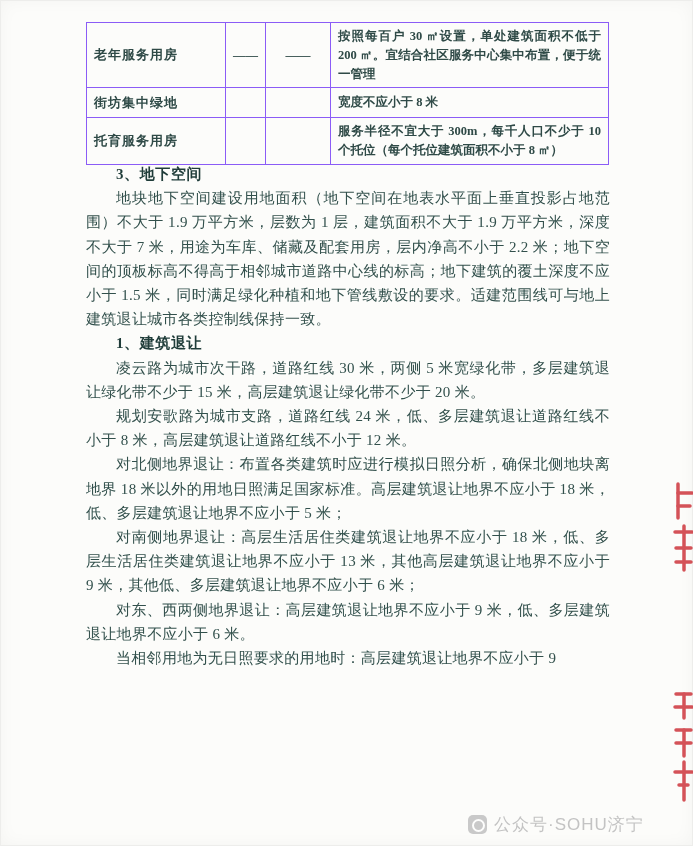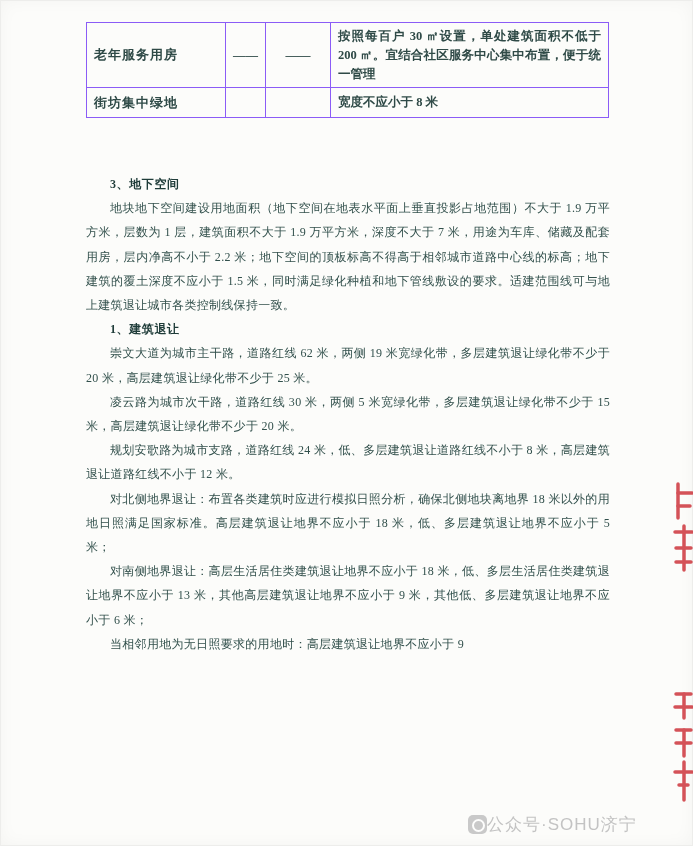--- a/index.html
+++ b/index.html
@@ -24,37 +24,37 @@
   }
   td.cell-name { font-size:13px; letter-spacing:1px; }
   td.cell-dash { text-align:center; }
   td.cell-desc { text-align:justify; }
   tr.row-0 { height:58px; }
   tr.row-1 { height:30px;margin-top:36px; }
   tr.row-2 { height:44px; }
 
   
   .body-text {
-    position:absolute; left:86px; top:172px; width:524px;
-    font-size:12px; line-height:24.2px; color:#32504c;
+    position:absolute; left:86px; top:162px; width:524px;
+    font-size:15px; line-height:24.2px; color:#32504c;
     text-align:justify; letter-spacing:0.3px;
   }
   .para { text-indent:2em; }
   .para.bold { font-weight:bold; color:#1f3c39; letter-spacing:0.6px; }
 
   
   .seal { position:absolute; right:0; overflow:hidden; opacity:0.88; }
   .seal-top { top:478px; width:20px; height:100px; }
   .seal-bottom { top:688px; width:20px; height:116px; }
   .seal svg { display:block; }
 
   
   .watermark {
     position:absolute; left:468px; top:813px;
-    display:flex; align-items:center; 
+    display:flex; align-items:center; gap:7px;
     color:#c3c3c3; font-size:17px; letter-spacing:1px;
     font-family:"Liberation Sans","DejaVu Sans",sans-serif;
     z-index:5;
   }
   .wm-icon {
     width:19px; height:19px; border-radius:5px; background:#c9c9c9;
     position:relative; flex:0 0 auto;
   }
   .wm-icon::after {
     content:""; position:absolute; left:4px; top:4px;
@@ -79,32 +79,38 @@
       <td class="cell-dash">——</td>
       <td class="cell-dash">——</td>
       <td class="cell-desc">按照每百户 30 ㎡设置，单处建筑面积不低于 200 ㎡。宜结合社区服务中心集中布置，便于统一管理</td>
     </tr>
         <tr class="row-1">
       <td class="cell-name">街坊集中绿地</td>
       <td class="cell-dash"></td>
       <td class="cell-dash"></td>
       <td class="cell-desc">宽度不应小于 8 米</td>
     </tr>
+        <tr class="row-2">
+      <td class="cell-name">托育服务用房</td>
+      <td class="cell-dash"></td>
+      <td class="cell-dash"></td>
+      <td class="cell-desc">服务半径不宜大于 300m，每千人口不少于 10 个托位（每个托位建筑面积不小于 8 ㎡）</td>
+    </tr>
       </tbody>
   </table>
 
   <div class="body-text">
       <p class="para bold">3、地下空间</p>
       <p class="para">地块地下空间建设用地面积（地下空间在地表水平面上垂直投影占地范围）不大于 1.9 万平方米，层数为 1 层，建筑面积不大于 1.9 万平方米，深度不大于 7 米，用途为车库、储藏及配套用房，层内净高不小于 2.2 米；地下空间的顶板标高不得高于相邻城市道路中心线的标高；地下建筑的覆土深度不应小于 1.5 米，同时满足绿化种植和地下管线敷设的要求。适建范围线可与地上建筑退让城市各类控制线保持一致。</p>
       <p class="para bold">1、建筑退让</p>
-      <p class="para">崇文大道为城市主干路，道路红线 62 米，两侧 19 米宽绿化带，多层建筑退让绿化带不少于 20 米，高层建筑退让绿化带不少于 25 米。</p>
       <p class="para">凌云路为城市次干路，道路红线 30 米，两侧 5 米宽绿化带，多层建筑退让绿化带不少于 15 米，高层建筑退让绿化带不少于 20 米。</p>
       <p class="para">规划安歌路为城市支路，道路红线 24 米，低、多层建筑退让道路红线不小于 8 米，高层建筑退让道路红线不小于 12 米。</p>
       <p class="para">对北侧地界退让：布置各类建筑时应进行模拟日照分析，确保北侧地块离地界 18 米以外的用地日照满足国家标准。高层建筑退让地界不应小于 18 米，低、多层建筑退让地界不应小于 5 米；</p>
       <p class="para">对南侧地界退让：高层生活居住类建筑退让地界不应小于 18 米，低、多层生活居住类建筑退让地界不应小于 13 米，其他高层建筑退让地界不应小于 9 米，其他低、多层建筑退让地界不应小于 6 米；</p>
+      <p class="para">对东、西两侧地界退让：高层建筑退让地界不应小于 9 米，低、多层建筑退让地界不应小于 6 米。</p>
       <p class="para">当相邻用地为无日照要求的用地时：高层建筑退让地界不应小于 9</p>
     </div>
 
   <div class="seal seal-top">
     <svg width="20" height="100" viewBox="0 0 20 100" aria-hidden="true">
       <g stroke="#cf3b42" stroke-width="3.5" fill="none" stroke-linecap="round">
         <path d="M5 6 L5 40"></path>
           <path d="M5 15 L19 15"></path>
           <path d="M5 28 L17 28"></path>
         <path d="M2 54 L19 54"></path>

